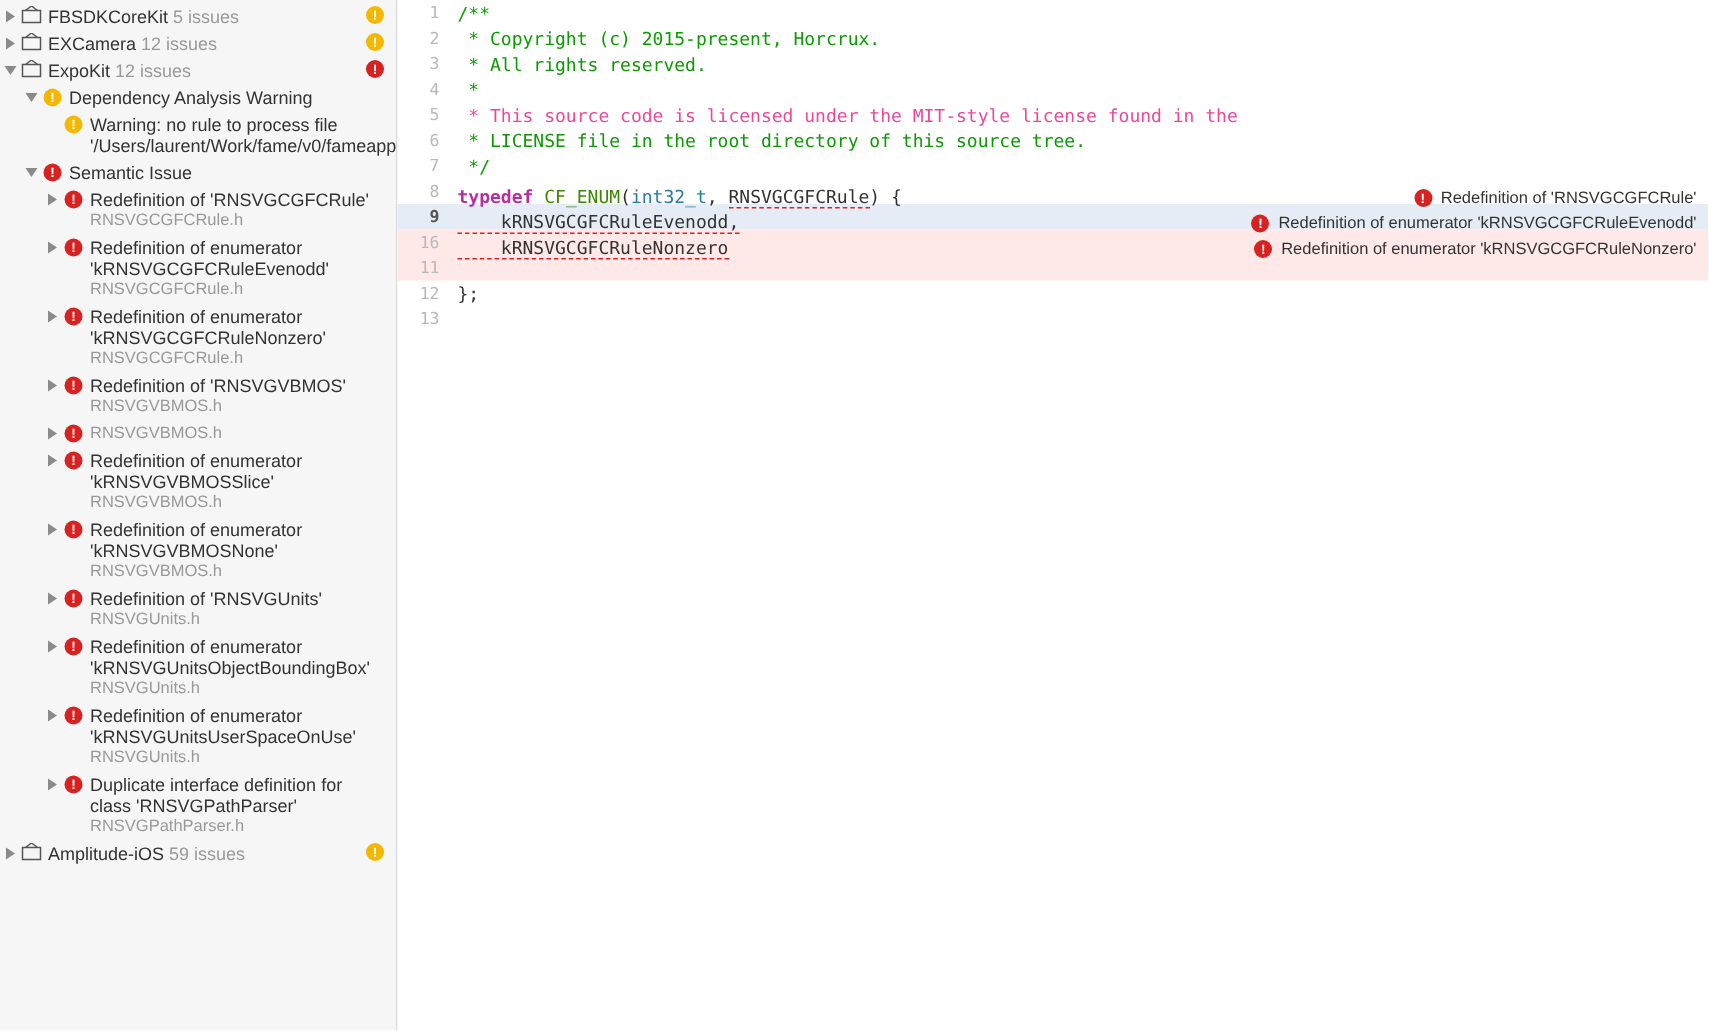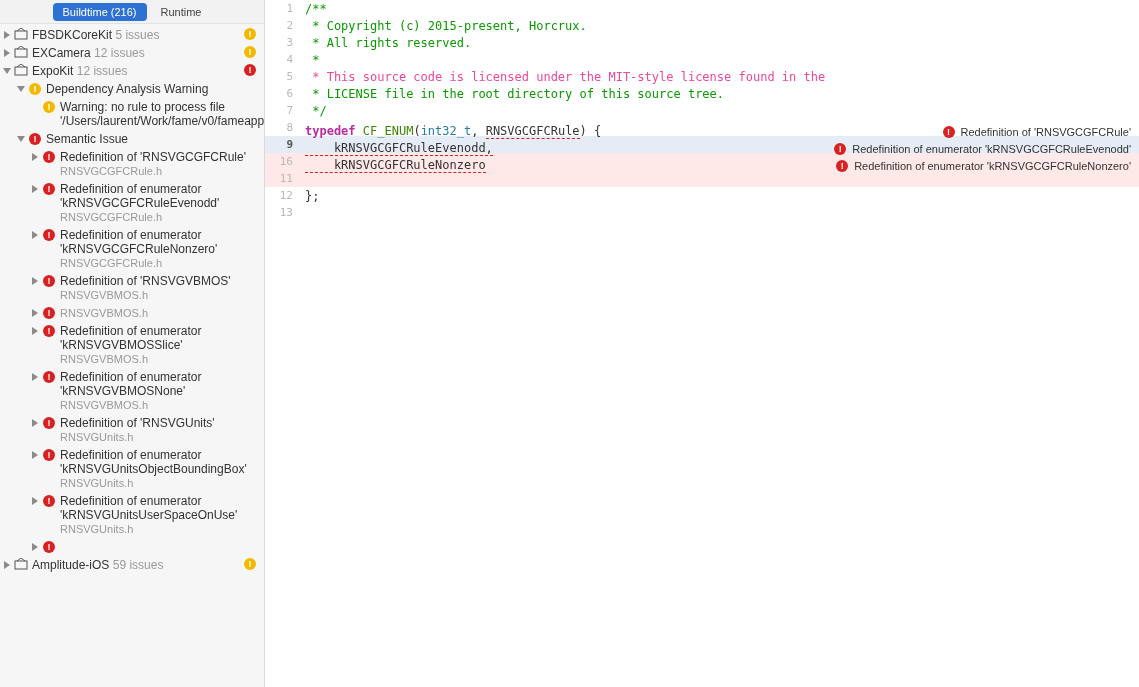--- a/index.html
+++ b/index.html
@@ -119,24 +119,20 @@
     font-size:11px;
     color:#333;
   }
   .underline-red { border-bottom:1px dashed #d82222; }
 </style>
 </head>
 <body>
 
 <div class="sidebar">
 
-  <div class="tabbar">
-    <div class="tab active">Buildtime (216)</div>
-    <div class="tab">Runtime</div>
-  </div>
 
   <div class="tree">
 
     <div class="row">
       <span class="indent" style="width:2px"></span>
       <span class="arrow">
         <svg viewBox="0 0 10 10">
             <path d="M2 1 L8 5 L2 9 Z" fill="#8a8a8a"></path>
           </svg>
       </span>
@@ -382,20 +378,24 @@
         <div class="row">
           <span class="indent" style="width:30px"></span>
           <span class="arrow">
             <svg viewBox="0 0 10 10">
               <path d="M2 1 L8 5 L2 9 Z" fill="#8a8a8a"></path>
             </svg>
           </span>
           <span class="picon">
             <span class="badge-err"></span>
           </span>
+          <span class="row-text">
+            <div>Duplicate interface definition for class 'RNSVGPathParser'</div>
+            <div class="row-sub">RNSVGPathParser.h</div>
+          </span>
         </div>
       </div>
 
     <div class="row">
       <span class="indent" style="width:2px"></span>
       <span class="arrow">
         <svg viewBox="0 0 10 10">
             <path d="M2 1 L8 5 L2 9 Z" fill="#8a8a8a"></path>
           </svg>
       </span>

